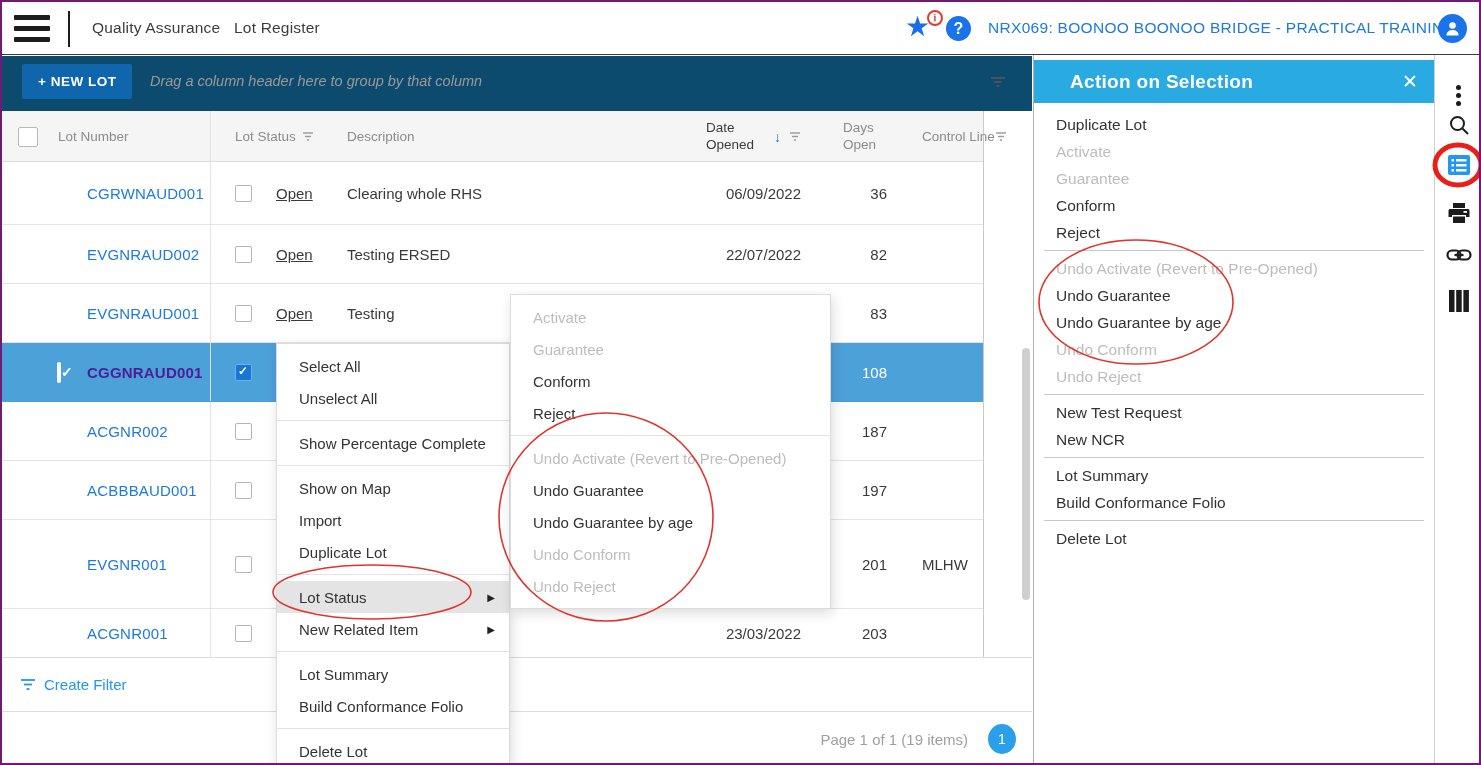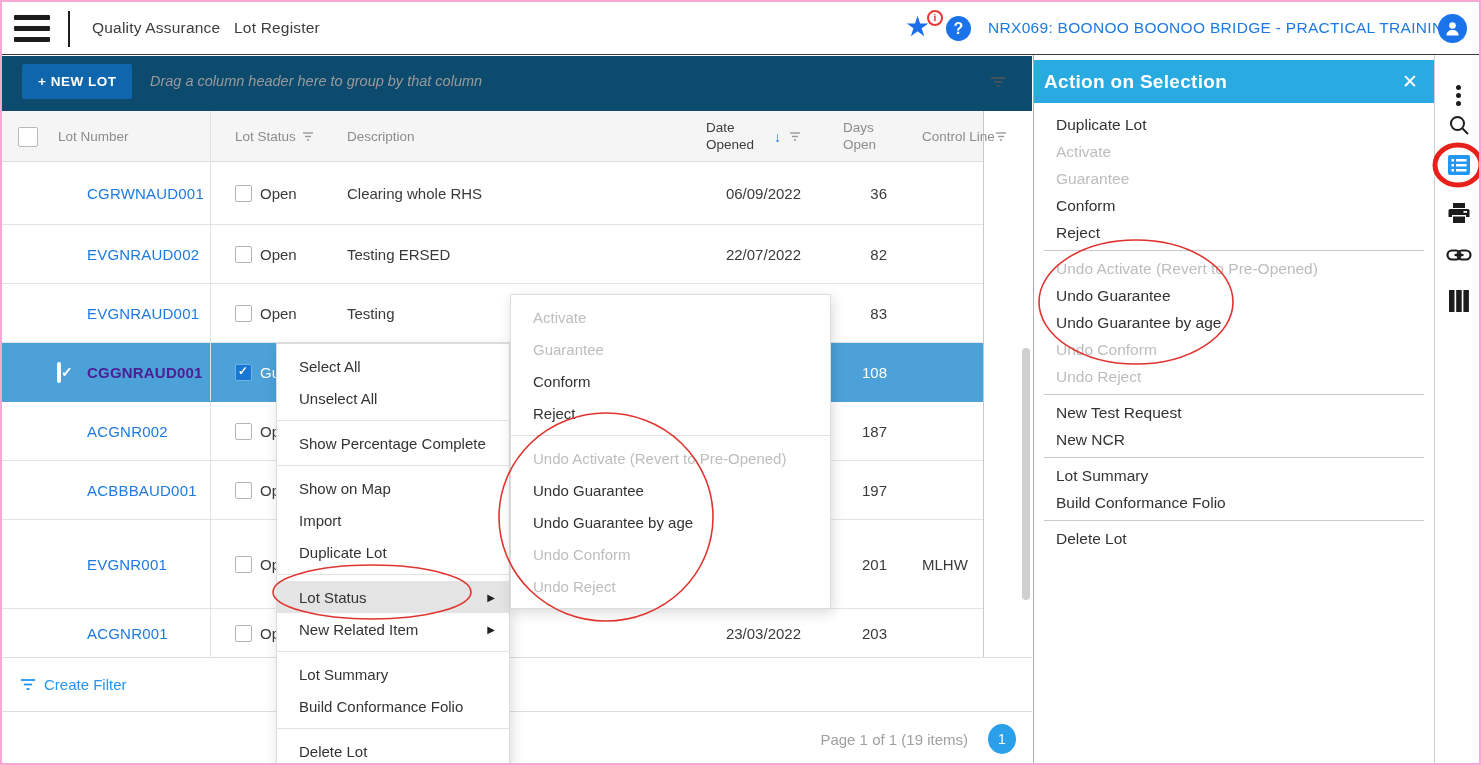--- a/index.html
+++ b/index.html
@@ -1,17 +1,17 @@
 <!DOCTYPE html>
 <html><head>
 <meta charset="utf-8">
 <style>
   * { margin:0; padding:0; box-sizing:border-box; }
   html,body { width:1481px; height:765px; font-family:"Liberation Sans", sans-serif; background:#fff; }
-  .app { position:absolute; inset:0; width:1481px; height:765px; border:2px solid #f9a8d4; background:#fff; overflow:hidden; }
+  .app { position:absolute; inset:0; width:1481px; height:765px; border:2px solid #701a75; background:#fff; overflow:hidden; }
 
   
   .topbar { position:absolute; left:0; top:0; width:100%; height:53px; background:#fff; border-bottom:1px solid #3a3a3a; z-index:10; }
   .hamburger { position:absolute; left:12px; top:13px; width:36px; height:27px; cursor:pointer; }
   .hamburger i { display:block; height:5px; background:#1d1d1d; border-radius:1px; margin-bottom:6px; }
   .titlebar-divider { position:absolute; left:66px; top:9px; width:2px; height:36px; background:#1d1d1d; }
   .app-title { position:absolute; left:90px; top:17px; font-size:15.5px; color:#3d3d3d; letter-spacing:.2px; }
   .page-title { position:absolute; left:232px; top:17px; font-size:15.5px; color:#3d3d3d; letter-spacing:.2px; }
   .star-wrap { position:absolute; left:903px; top:8px; width:34px; height:36px; }
   .star { font-size:28px; color:#1a6fe8; line-height:34px; }
@@ -44,21 +44,21 @@
   .hc.c-ctrl { padding-left:25px; gap:0; }
   .hdr-cb { width:20px; height:20px; border:1px solid #b9b9b9; border-radius:2px; background:#fff; margin-left:16px; }
 
   .trow { border-bottom:1px solid #e4e4e4; height:59px; font-size:15px; color:#3a3a3a; background:#fff; }
   .trow.h63 { height:63px; }
   .trow.tall { height:89px; }
   .trow.clip { height:48px; border-bottom:none; }
   .cell { display:flex; align-items:center; }
   .cell.c-lot { padding-left:37px; height:100%; border-right:1px solid #e4e4e4; }
   .cell.c-lot a { color:#1e7ae0; text-decoration:none; letter-spacing:.2px; }
-  .cell.c-status { padding-left:24px; gap:8px; }
+  .cell.c-status { padding-left:24px; gap:24px;text-decoration:underline; }
   .cell.c-desc { padding-left:0; }
   .cell.c-date { justify-content:flex-end; padding-right:6px; }
   .cell.c-days { justify-content:flex-end; padding-right:10px; }
   .cell.c-ctrl { padding-left:25px; }
   .cb { width:17px; height:17px; border:1px solid #b5b5b5; border-radius:2px; background:#fff; flex:0 0 auto; position:relative; }
   .trow.sel { background:#4da1d9; color:#fff; border-bottom-color:#4da1d9; }
   .trow.sel .cell.c-lot { border-right-color:#d7e6f2; }
   .trow.sel .cell.c-lot a { color:#4c1d95; font-weight:bold; }
   .rowcb-sel { width:21px; height:21px; border:2px solid #fff; border-radius:2px; margin-left:55px; position:relative; }
   .rowcb-sel::after { content:"✓"; position:absolute; left:2px; top:0px; color:#fff; font-size:14px; font-weight:bold; }
@@ -80,21 +80,21 @@
   .sub-menu { left:508px; top:292px; width:321px; z-index:21; }
   .mi { height:32px; display:flex; align-items:center; padding:0 14px 0 22px; font-size:15px; color:#333; cursor:pointer; white-space:nowrap; }
   .mi.dis { color:#bdbdbd; cursor:default; }
   .mi.hl { background:#e4e4e4; }
   .mi .arrow { margin-left:auto; font-size:10px; color:#222; }
   .msep { height:1px; background:#e3e3e3; margin:6px 0; }
 
   
   .panel { position:absolute; left:1031px; top:53px; width:401px; height:710px; background:#fff; border-left:1px solid #b0b0b0; z-index:5; }
   .panel-header { position:absolute; left:0; top:5px; width:100%; height:43px; background:#29abe2; color:#fff; display:flex; align-items:center; }
-  .panel-title { font-size:19px; font-weight:bold; letter-spacing:.3px; padding-left:10px; }
+  .panel-title { font-size:19px; font-weight:bold; letter-spacing:.3px; padding-left:36px; }
   .panel-close { margin-left:auto; margin-right:16px; font-size:19px; cursor:pointer; }
   .panel-list { position:absolute; left:0; top:48px; width:100%; padding-top:8px; }
   .pi { height:27px; display:flex; align-items:center; padding-left:22px; font-size:15.5px; color:#333; cursor:pointer; }
   .pi.dis { color:#bdbdbd; cursor:default; }
   .psep { height:1px; background:#c9c9c9; margin:4px 10px; }
 
   
   .side-rail { position:absolute; left:1432px; top:53px; width:47px; height:710px; background:#fff; border-left:1px solid #cfcfcf; z-index:5; }
   .rail-icon { position:absolute; left:0; width:47px; display:flex; justify-content:center; cursor:pointer; }
   .kebab i { display:block; width:5px; height:5px; background:#1c1c1c; border-radius:50%; margin:3px auto; }

